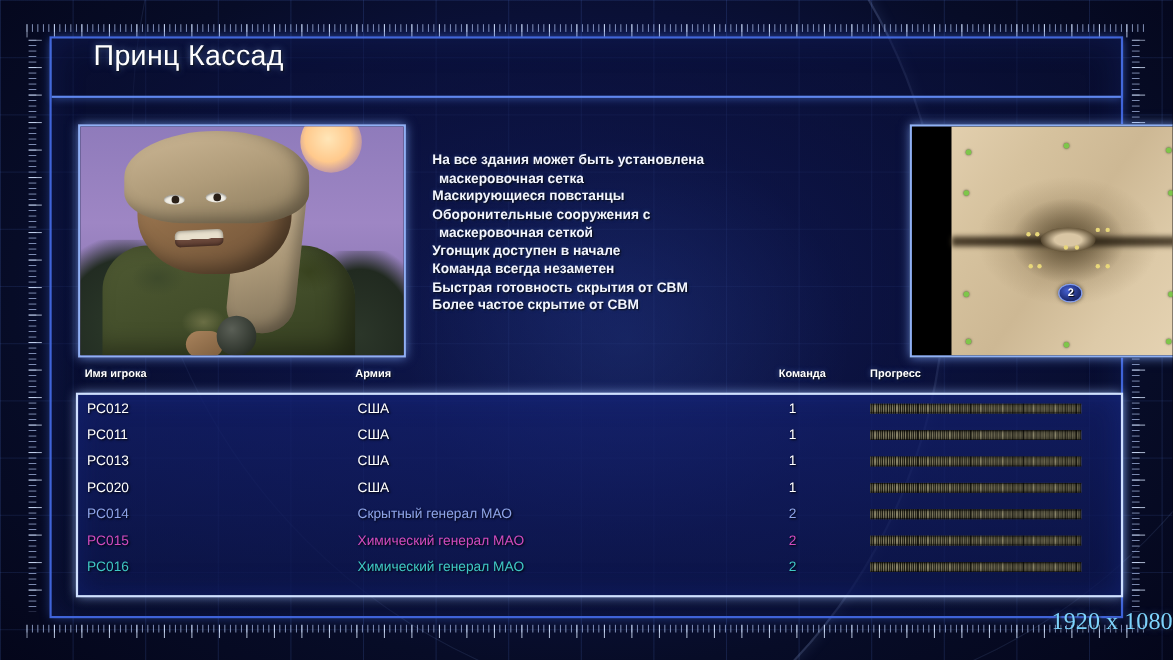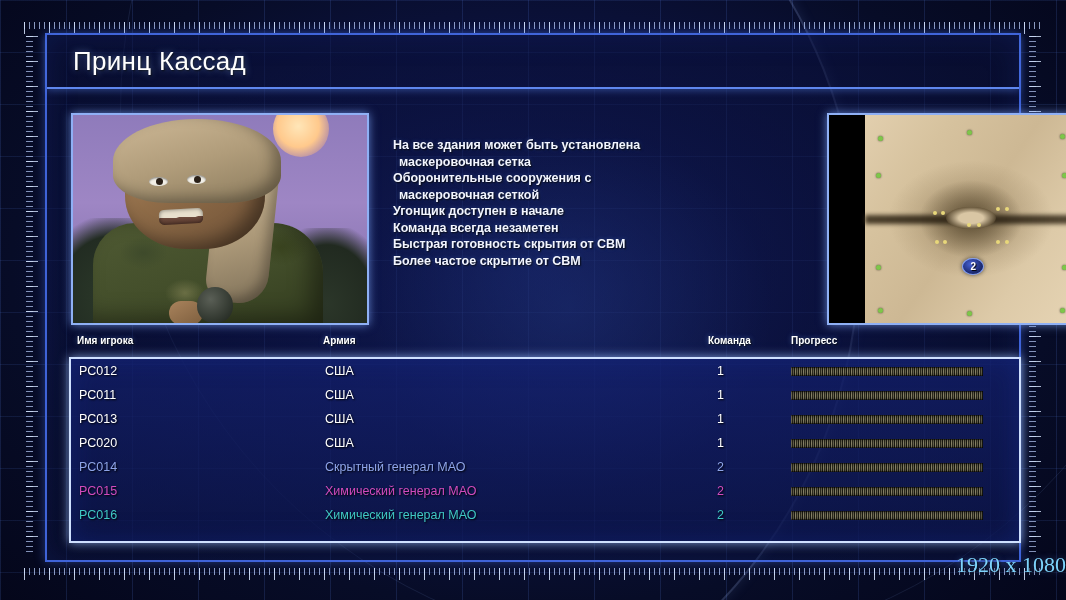--- a/index.html
+++ b/index.html
@@ -111,21 +111,21 @@
 
   
   #titlebar {
     position: absolute;
     left: 0; top: 0;
     width: 100%;
     height: 54px;
     border-bottom: 2px solid #5f87ee;
     box-shadow: 0 2px 7px rgba(90,135,240,0.40);
     display: flex;
-    align-items: center;
+    padding-left: 12px;
   }
   #title-text {
     color: #ffffff;
     font-size: 26px;
     letter-spacing: 0.3px;
     margin-left: 26px;
     text-shadow: 0 0 7px rgba(140,180,255,0.55), 1px 1px 2px #000;
   }
 
   
@@ -433,20 +433,21 @@
       <div class="eye" id="eye-l"></div>
       <div class="eye" id="eye-r"></div>
       <div id="portrait-mouth"></div>
       <div id="portrait-hand"></div>
       <div id="portrait-canteen"></div>
     </div>
 
     <div id="desc-box">
       <div class="desc-line">На все здания может быть установлена</div>
       <div class="desc-line indent"> маскеровочная сетка</div>
+      <div class="desc-line">Маскирующиеся повстанцы</div>
       <div class="desc-line">Оборонительные сооружения с</div>
       <div class="desc-line indent"> маскеровочная сеткой</div>
       <div class="desc-line">Угонщик доступен в начале</div>
       <div class="desc-line">Команда всегда незаметен</div>
       <div class="desc-line">Быстрая готовность скрытия от СВМ</div>
       <div class="desc-line">Более частое скрытие от СВМ</div>
     </div>
 
     <div id="map-box">
       <div id="map-img">

